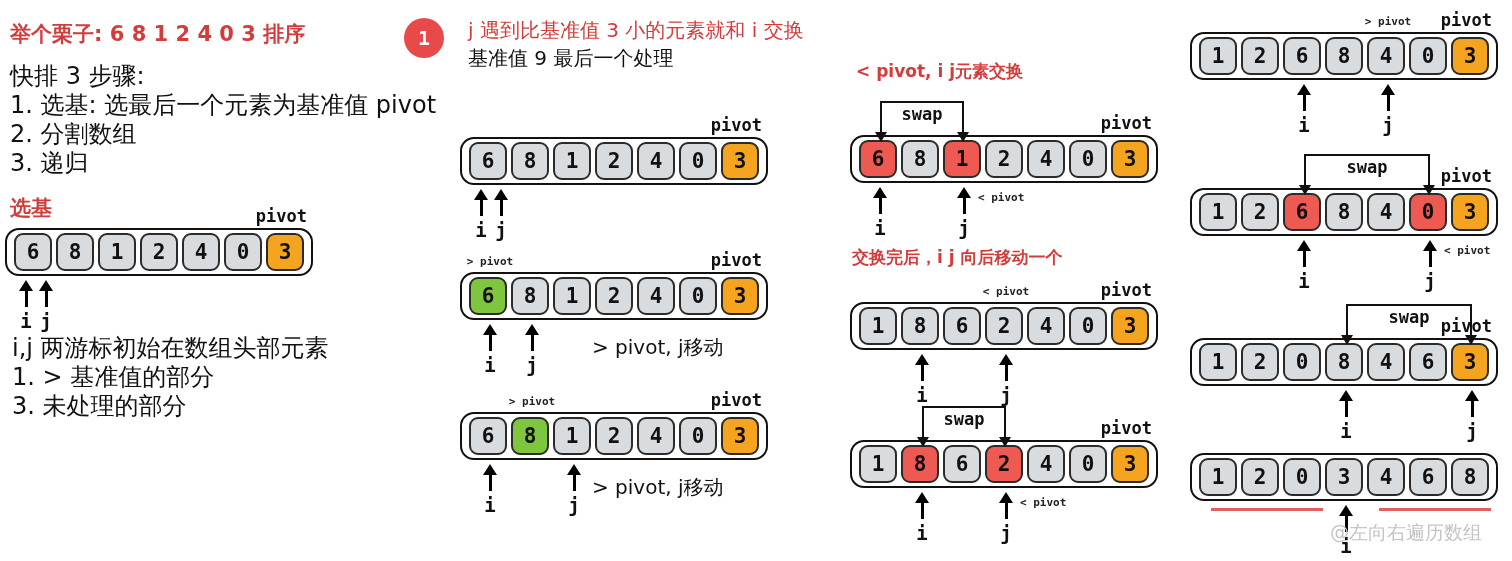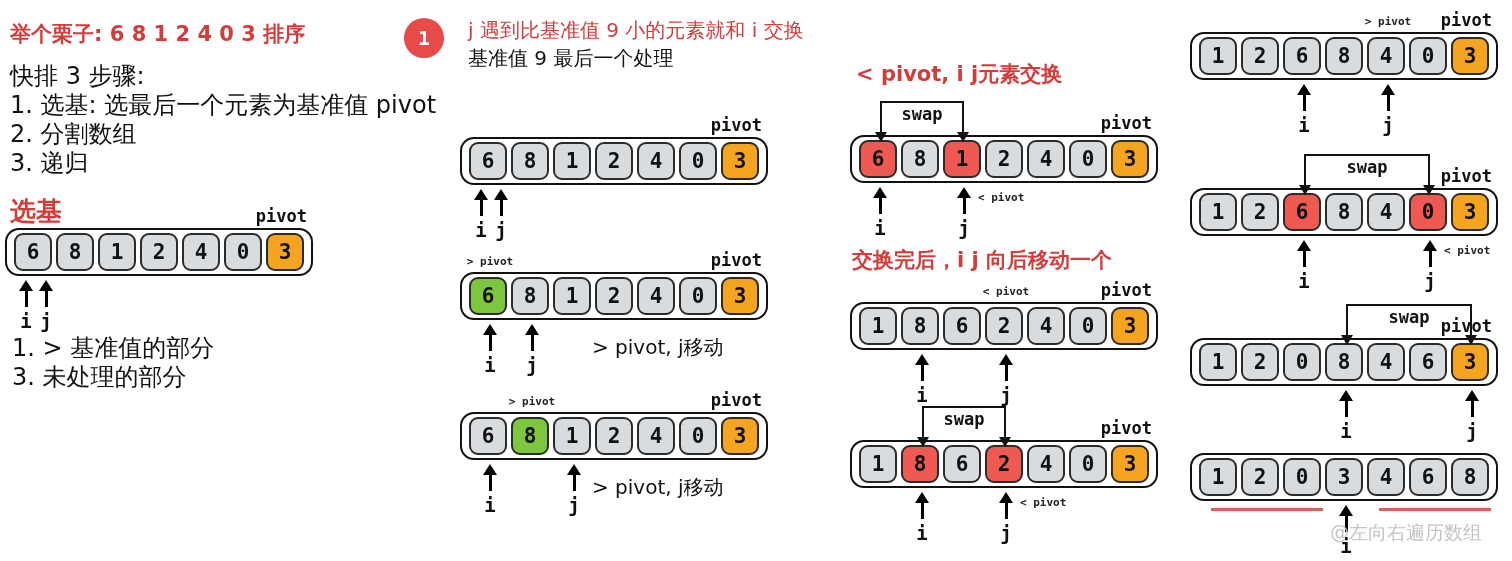--- a/index.html
+++ b/index.html
@@ -7,22 +7,22 @@
   body {
     position:relative; width:1512px; height:561px; overflow:hidden;
     font-family:"DejaVu Sans", sans-serif; color:#111;
   }
   .abs { position:absolute; }
   .red { color:var(--accent_red); }
 
   
   .title-line { font-size:21px; font-weight:bold; white-space:nowrap; }
   .body-text { font-size:24px; line-height:29px; white-space:nowrap; }
-  .section-label { font-size:26px; font-weight:bold; }
-  .heading { font-size:21px; font-weight:bold; white-space:nowrap; }
+  .section-label { font-size:21px; font-weight:bold; }
+  .heading { font-size:17px; font-weight:bold; white-space:nowrap; }
 
   
   .badge {
     left:404px; top:18px; width:40px; height:40px; border-radius:50%;
     background:var(--badge_red); color:#fff; display:flex; align-items:center; justify-content:center;
     font:bold 20px "DejaVu Sans Mono", monospace;
   }
 
   
   .array-box {
@@ -67,28 +67,29 @@
 <div class="abs body-text" style="left:10px; top:62px;">
   <div>快排 3 步骤:</div>
   <div>1. 选基: 选最后一个元素为基准值 pivot</div>
   <div>2. 分割数组</div>
   <div>3. 递归</div>
 </div>
 
 <div class="abs section-label red" style="left:10px; top:194px;">选基</div>
 
 <div class="abs body-text" style="left:12px; top:334px;">
+  <div>i,j 两游标初始在数组头部元素</div>
   <div>1. &gt; 基准值的部分</div>
   <div>3. 未处理的部分</div>
 </div>
 
 <div class="abs badge">1</div>
 
 <div class="abs" style="left:468px; top:16px; font-size:20px; line-height:28px; white-space:nowrap;">
-  <div class="red">j 遇到比基准值 9 小的元素就和 i 交换</div>
+  <div class="red">j 遇到比基准值 3 小的元素就和 i 交换</div>
   <div>基准值 9 最后一个处理</div>
 </div>
 
 <div class="abs heading red" style="left:856px; top:60px;">&lt; pivot, i j元素交换</div>
 <div class="abs heading red" style="left:852px; top:246px;">交换完后，i j 向后移动一个</div>
 
 <div id="diagram-layer">
     <div class="array-box" style="left: 5px; top: 228px;">
       <div class="cell gray">6</div>
       <div class="cell gray">8</div>

